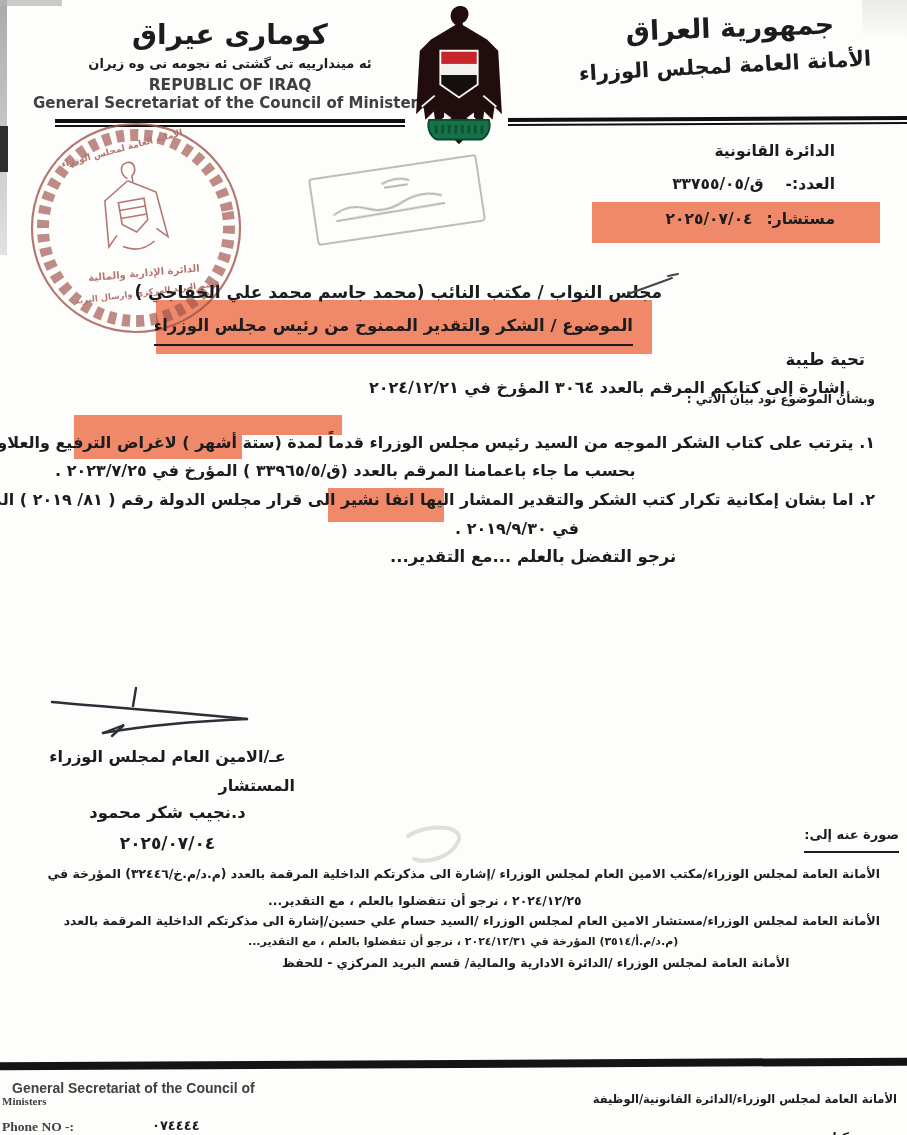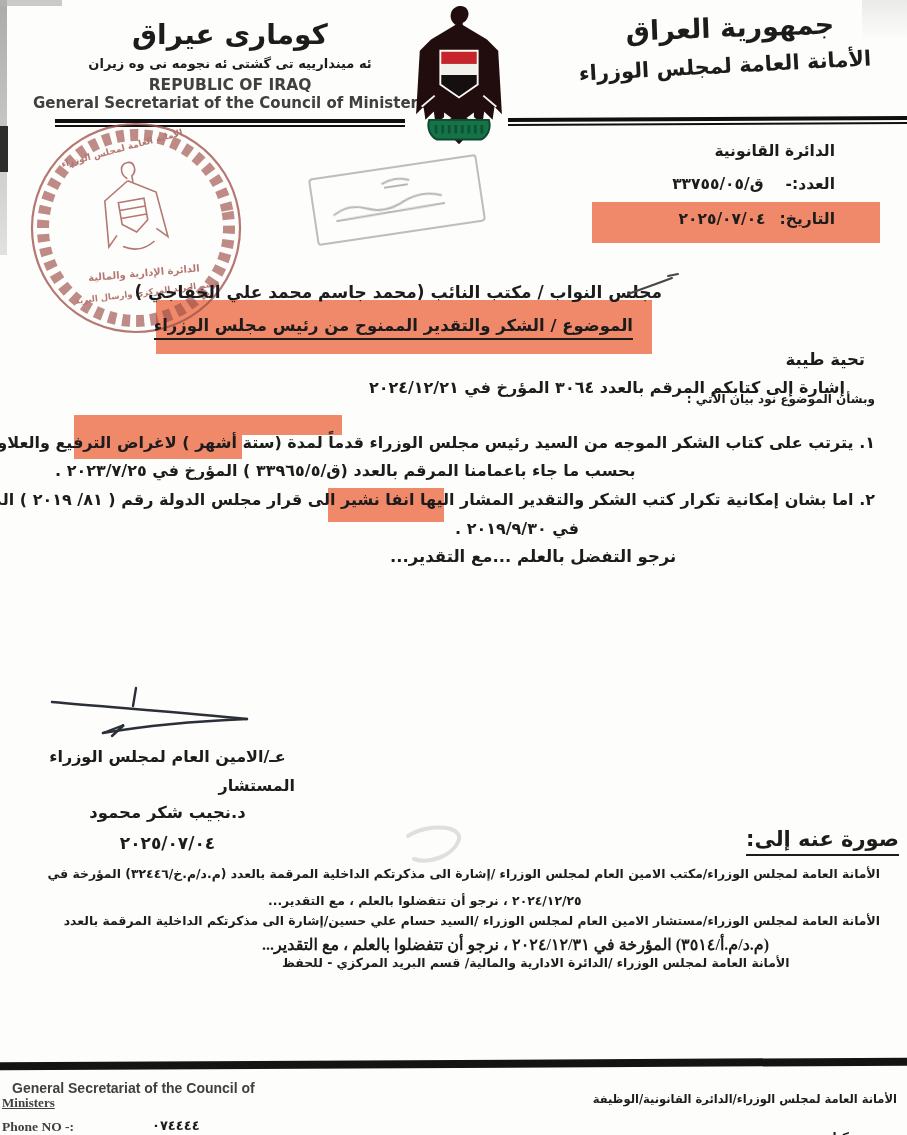--- a/index.html
+++ b/index.html
@@ -10,21 +10,21 @@
   }
   .abs{position:absolute;}
   .ar{direction:rtl;font-weight:bold;color:#1c1c1c;white-space:nowrap;z-index:2;}
   .en{font-weight:bold;color:#404040;white-space:nowrap;z-index:2;}
   .hl{position:absolute;background:var(--hl,#f0886a);z-index:0;}
   .rule{z-index:1;}
   .rule .t{height:0;border-top:4px solid #101010;}
   .rule .b{height:0;border-top:2px solid #101010;margin-top:2px;}
   .center{text-align:center;}
   .stamp{color:var(--stamp,#a0524c);}
-  .underl{border-bottom:2.5px solid #1c1c1c;padding-bottom:3px;}
+  .underl{border-bottom:2.5px solid #1c1c1c;padding-bottom:9px;}
   .clip-partial{height:9px;overflow:hidden;}
   svg{display:block;}
 </style>
 </head>
 <body>
 
 <div class="abs" style="left:0;top:0;width:7px;height:255px;background:linear-gradient(#8f8f8f,#d8d8d8);opacity:.75;z-index:1;"></div>
 <div class="abs" style="left:0;top:126px;width:8px;height:46px;background:#2d2d2d;z-index:1;"></div>
 <div class="abs" style="left:0;top:0;width:62px;height:6px;background:#b3b3b3;opacity:.7;z-index:1;"></div>
 <div class="abs" style="left:862px;top:0;width:45px;height:40px;background:linear-gradient(#cfcfcf,transparent);opacity:.4;z-index:1;"></div>
@@ -99,21 +99,21 @@
 <div class="abs hl" style="left:592px;top:202px;width:288px;height:41px;"></div>
 
 <div class="abs ar" style="right:72px;top:142px;font-size:15.5px;">الدائرة القانونية</div>
 
 <div class="abs ar" style="right:72px;top:175px;font-size:15.5px;display:flex;gap:22px;">
   <span>العدد:-</span>
   <span>ق/٣٣٧٥٥/٠٥</span>
 </div>
 
 <div class="abs ar" style="right:72px;top:210px;font-size:15.5px;display:flex;gap:14px;">
-  <span>التاريخ:</span>
+  <span>مستشار:</span>
   <span>٢٠٢٥/٠٧/٠٤</span>
 </div>
 
 <div class="abs ar" style="right:245px;top:282px;font-size:17px;">مجلس النواب / مكتب النائب (محمد جاسم محمد علي الخفاجي )</div>
 
 <div class="abs hl" style="left:156px;top:300px;width:496px;height:54px;"></div>
 <div class="abs ar underl" style="right:274px;top:316px;font-size:16.5px;">الموضوع / الشكر والتقدير الممنوح من رئيس مجلس الوزراء</div>
 
 <div class="abs hl" style="left:74px;top:415px;width:268px;height:20px;"></div>
 <div class="abs hl" style="left:74px;top:431px;width:168px;height:28px;"></div>
@@ -139,28 +139,28 @@
     </g>
     <path d="M408 836 C430 822 466 826 458 842 C451 857 428 864 414 859" stroke="#c6c6c6" stroke-width="4" opacity=".55"></path>
   </g>
 </svg>
 
 <div class="abs ar center" style="left:40px;top:747px;width:255px;font-size:16px;">عـ/الامين العام لمجلس الوزراء</div>
 <div class="abs ar center" style="left:40px;top:776px;width:255px;font-size:16px;text-align:right;">المستشار</div>
 <div class="abs ar center" style="left:40px;top:803px;width:255px;font-size:16.5px;">د.نجيب شكر محمود</div>
 <div class="abs ar center" style="left:40px;top:833px;width:255px;font-size:17px;">٢٠٢٥/٠٧/٠٤</div>
 
-<div class="abs ar underl" style="right:8px;top:827px;font-size:21px;">صورة عنه إلى:</div>
+<div class="abs ar underl" style="right:8px;top:827px;font-size:13px;">صورة عنه إلى:</div>
 <div class="abs ar" style="right:27px;top:866px;font-size:12.4px;">الأمانة العامة لمجلس الوزراء/مكتب الامين العام لمجلس الوزراء /إشارة الى مذكرتكم الداخلية المرقمة بالعدد (م.د/م.خ/٣٢٤٤٦) المؤرخة في</div>
 <div class="abs ar" style="left:268px;top:893px;font-size:12.4px;">٢٠٢٤/١٢/٢٥ ، نرجو أن تتفضلوا بالعلم ، مع التقدير...</div>
 <div class="abs ar" style="right:27px;top:913px;font-size:12.4px;">الأمانة العامة لمجلس الوزراء/مستشار الامين العام لمجلس الوزراء /السيد حسام علي حسين/إشارة الى مذكرتكم الداخلية المرقمة بالعدد</div>
-<div class="abs ar" style="left:262px;top:935px;font-size:16px;font-family:Liberation Serif, serif;">(م.د/م.أ/٣٥١٤) المؤرخة في ٢٠٢٤/١٢/٣١ ، نرجو أن تتفضلوا بالعلم ، مع التقدير...</div>
+<div class="abs ar" style="left:248px;top:935px;font-size:11px;">(م.د/م.أ/٣٥١٤) المؤرخة في ٢٠٢٤/١٢/٣١ ، نرجو أن تتفضلوا بالعلم ، مع التقدير...</div>
 <div class="abs ar" style="left:282px;top:955px;font-size:12.4px;">الأمانة العامة لمجلس الوزراء /الدائرة الادارية والمالية/ قسم البريد المركزي - للحفظ</div>
 
 <div class="abs" style="left:0;top:1060px;width:907px;height:8px;background:#141414;transform:rotate(-0.3deg);z-index:1;"></div>
 <div class="abs en" style="left:12px;top:1080px;font-size:14px;font-family:Liberation Sans, sans-serif;">General Secretariat of the Council of</div>
-<div class="abs en" style="left:2px;top:1095px;font-size:13px;font-family:'Liberation Serif',serif;text-decoration:underline;">Ministers</div>
+<div class="abs en" style="left:2px;top:1095px;font-size:11px;font-family:'Liberation Serif',serif;">Ministers</div>
 <div class="abs en" style="left:2px;top:1119px;font-size:13.5px;font-family:'Liberation Serif',serif;text-align:center;">Phone NO -:</div>
 <div class="abs ar" style="left:152px;top:1118px;font-size:13px;">٠٧٤٤٤٤</div>
 <div class="abs ar" style="right:10px;top:1092px;font-size:11.5px;">الأمانة العامة لمجلس الوزراء/الدائرة القانونية/الوظيفة</div>
 <div class="abs clip-partial" style="right:58px;top:1126px;">
   <span class="ar" style="position:static;font-size:12px;">كتاب</span>
 </div>
 
 </body></html>

